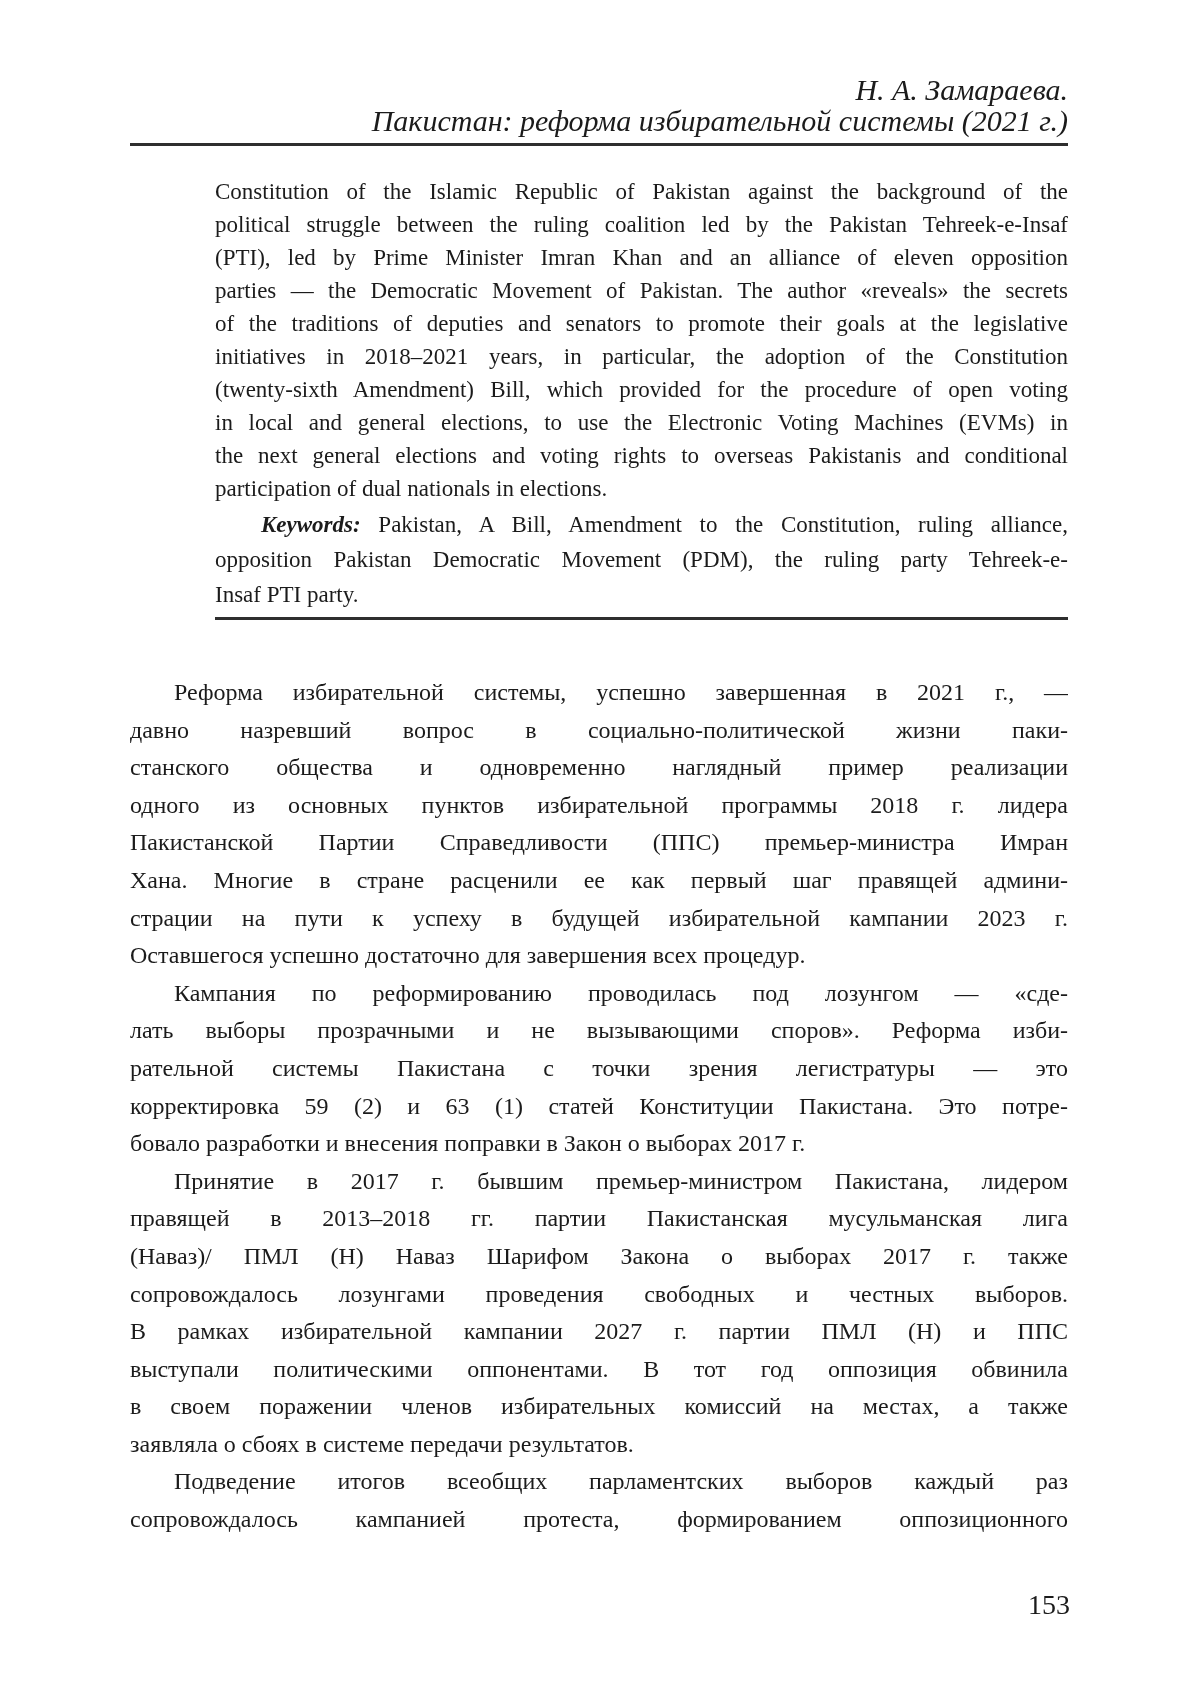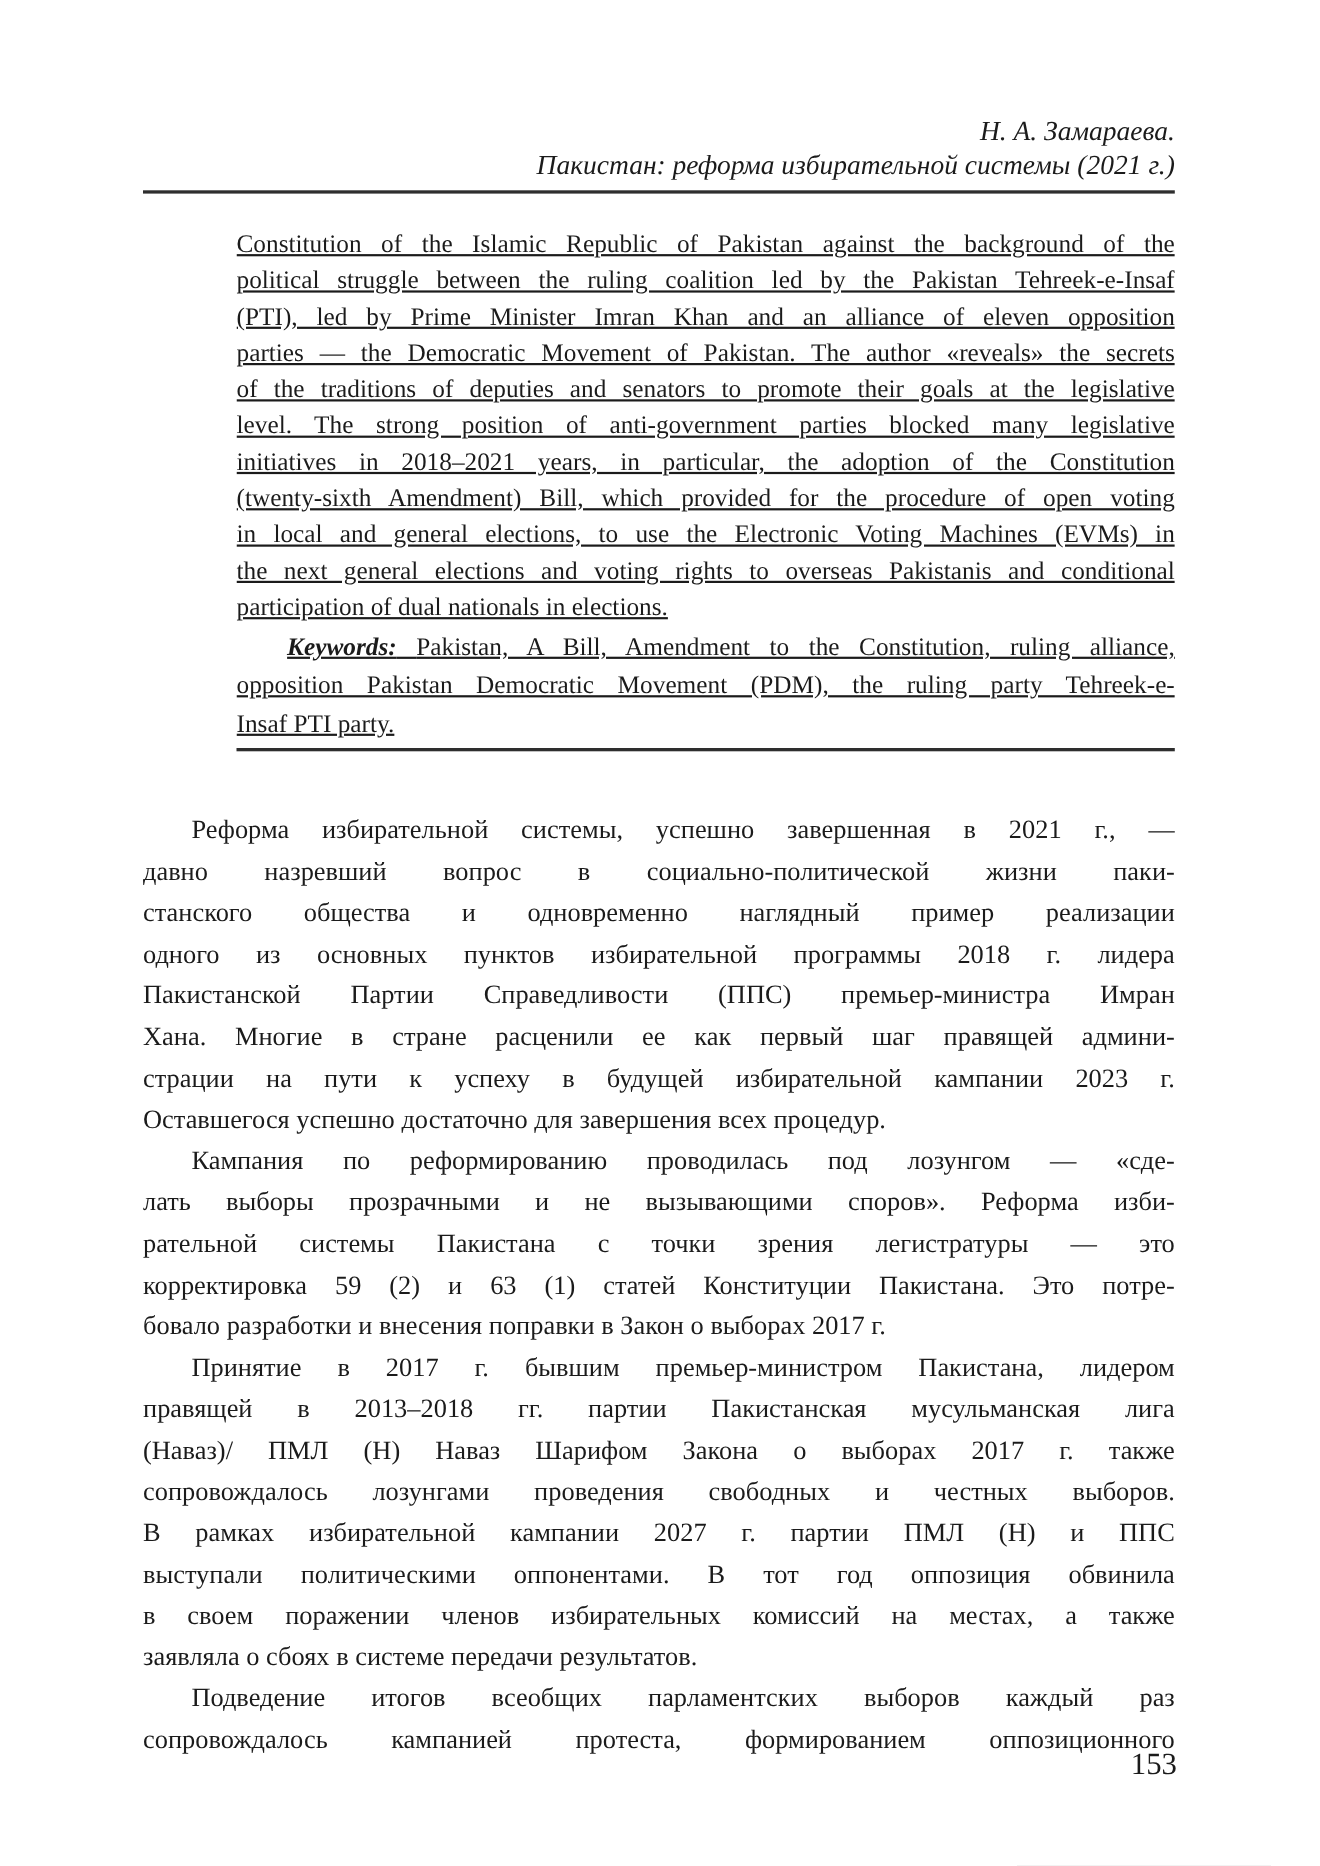--- a/index.html
+++ b/index.html
@@ -10,38 +10,37 @@
     height: 1696px;
     margin: 0 auto;
     background: #ffffff;
     color: #1b1b1b;
     font-family: "Liberation Serif", "DejaVu Serif", serif;
     overflow: hidden;
   }
   .content { padding: 0 132px 0 130px; }
 
   .running-head {
-    padding-top: 104px;
+    padding-top: 74px;
     text-align: right;
     font-style: italic;
-    font-size: 25px;
+    font-size: 30px;
     line-height: 31px;
   }
   .rule {
     border: none;
     border-top: 3px solid #2e2e2e;
     height: 0;
   }
   .rule-top { margin-top: 7px; }
 
   .abstract-wrap {
     margin-left: 85px;  
     margin-top: 29px;
     font-size: 23px;
-    text-decoration: underline;
   }
   .abstract-lines .tline { line-height: 33px; }
   .keywords { margin-top: 2px; }
   .keywords .tline, .kw-first { line-height: 35px; }
   .kw-first {
     text-indent: 46px;
     text-align: justify;
     text-align-last: justify;
   }
   .kw-label { font-weight: bold; font-style: italic; }
@@ -83,21 +82,20 @@
 
     <hr class="rule rule-top">
 
     <div class="abstract-wrap">
       <div class="abstract-lines">
           <div class="tline">Constitution of the Islamic Republic of Pakistan against the background of the</div>
           <div class="tline">political struggle between the ruling coalition led by the Pakistan Tehreek-e-Insaf</div>
           <div class="tline">(PTI), led by Prime Minister Imran Khan and an alliance of eleven opposition</div>
           <div class="tline">parties — the Democratic Movement of Pakistan. The author «reveals» the secrets</div>
           <div class="tline">of the traditions of deputies and senators to promote their goals at the legislative</div>
-          <div class="tline">level. The strong position of anti-government parties blocked many legislative</div>
           <div class="tline">initiatives in 2018–2021 years, in particular, the adoption of the Constitution</div>
           <div class="tline">(twenty-sixth Amendment) Bill, which provided for the procedure of open voting</div>
           <div class="tline">in local and general elections, to use the Electronic Voting Machines (EVMs) in</div>
           <div class="tline">the next general elections and voting rights to overseas Pakistanis and conditional</div>
           <div class="tline tline-last">participation of dual nationals in elections.</div>
         </div>
 
       <div class="keywords">
         <div class="kw-first">
           <span class="kw-label">Keywords:</span>

